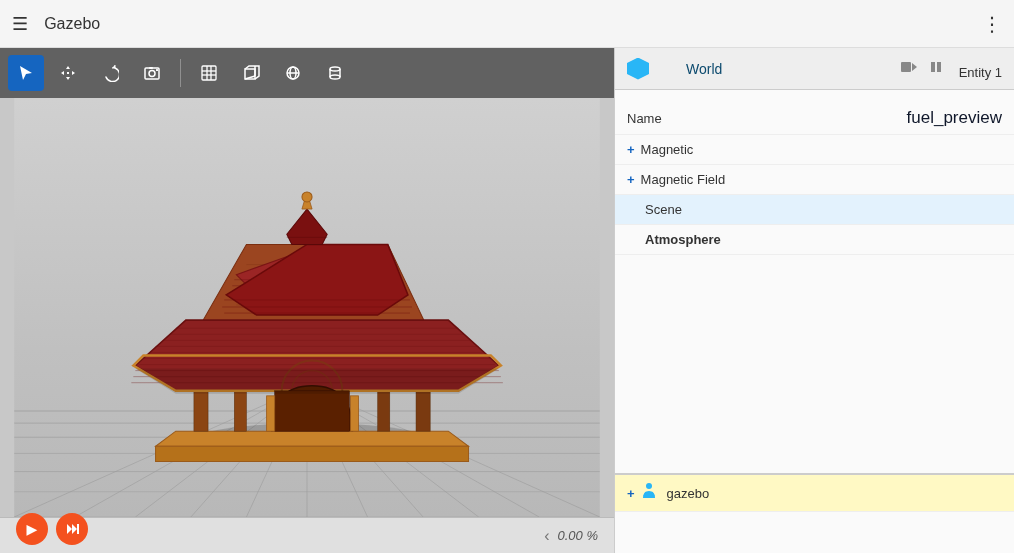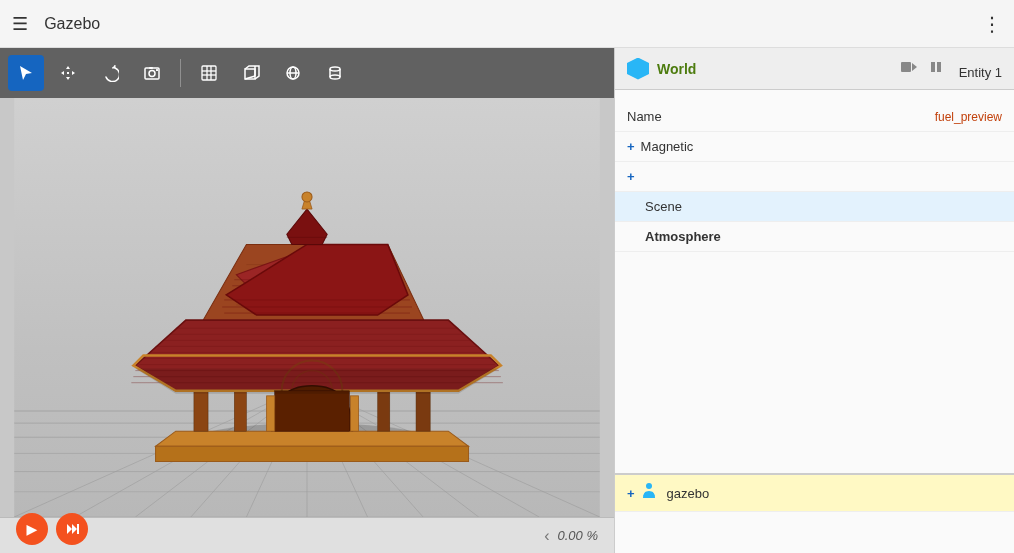--- a/index.html
+++ b/index.html
@@ -78,35 +78,35 @@
     #panel-header {
       display: flex; align-items: center;
       background: #eeeeee; height: 42px; padding: 0 12px;
       border-bottom: 1px solid #ccc; gap: 8px;
     }
     .world-icon {
       width: 22px; height: 22px;
       background: #29b6f6;
       clip-path: polygon(50% 0%, 100% 25%, 100% 75%, 50% 100%, 0% 75%, 0% 25%);
     }
-    .panel-title { font-size: 14px; color: #4d7c0f; flex: 1; font-weight: 700; }
+    .panel-title { font-size: 14px; color: #0c4a6e; flex: 1; font-weight: 400; margin-left: 29px; }
     .panel-icon-btn { cursor: pointer; color: #666; font-size: 16px; }
 
     
     #properties {
       flex: 1; overflow-y: auto; background: #fafafa; margin-top: 12px;
     }
     .prop-row {
       display: flex; align-items: center;
       padding: 6px 12px; border-bottom: 1px solid #eeeeee;
       min-height: 30px;
     }
     .prop-row.selected { background: #e3f2fd; }
     .prop-label { flex: 1; color: #333; }
-    .prop-value { color: #c2410c; font-size: 12px; }
+    .prop-value { color: #0f172a; font-size: 17px; }
     .prop-expand { color: #1565c0; cursor: pointer; margin-right: 6px; font-weight: bold; }
 
     
     #entity-list {
       background: #fafafa; border-top: 2px solid #ccc;
       min-height: 80px; overflow-y: auto;
     }
     .entity-row {
       display: flex; align-items: center;
       padding: 6px 12px; border-bottom: 1px solid #eeeeee; cursor: pointer;
@@ -340,20 +340,21 @@
       <div class="prop-row">
         <span class="prop-label">Name</span>
         <span class="prop-value">fuel_preview</span>
       </div>
       <div class="prop-row">
         <span class="prop-expand">+</span>
         <span class="prop-label">Magnetic</span>
       </div>
       <div class="prop-row">
         <span class="prop-expand">+</span>
+        <span class="prop-label">Magnetic Field</span>
       </div>
       <div class="prop-row selected">
         <span class="prop-label" style="padding-left:18px;">Scene</span>
       </div>
       <div class="prop-row">
         <span class="prop-label" style="padding-left:18px;font-weight:bold;">Atmosphere</span>
       </div>
     </div>
 
     <div id="entity-list">

